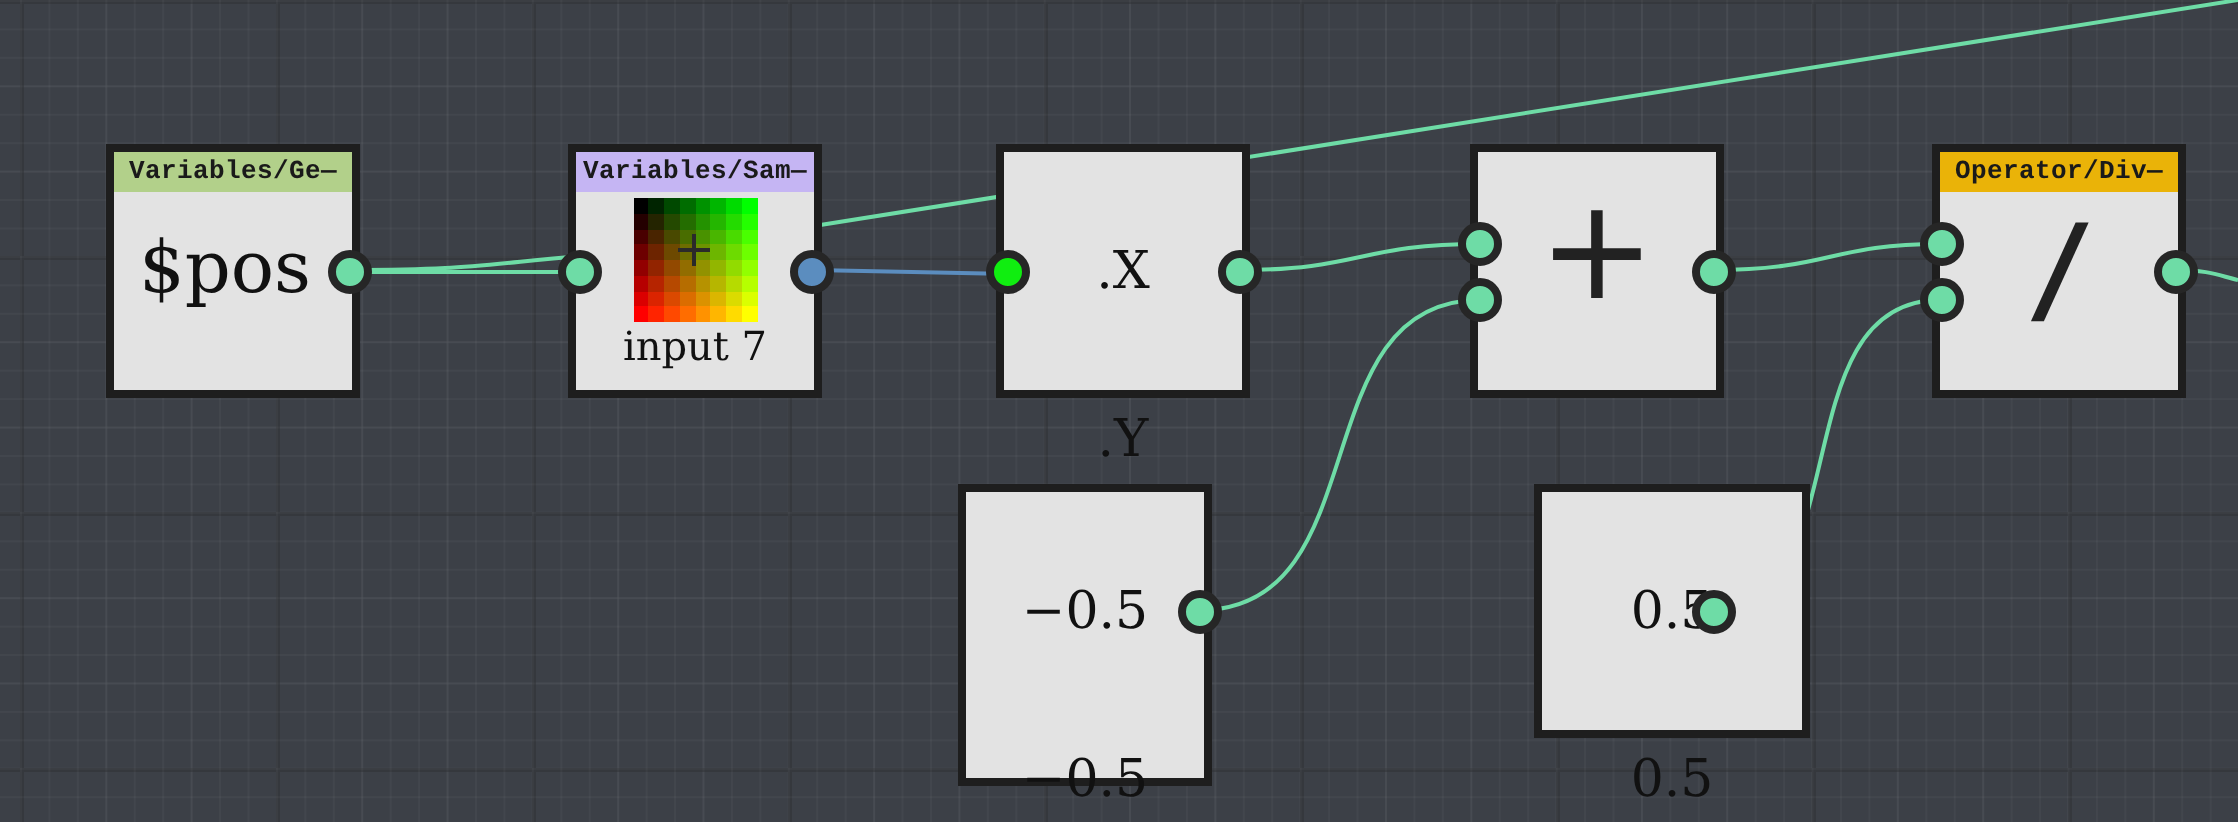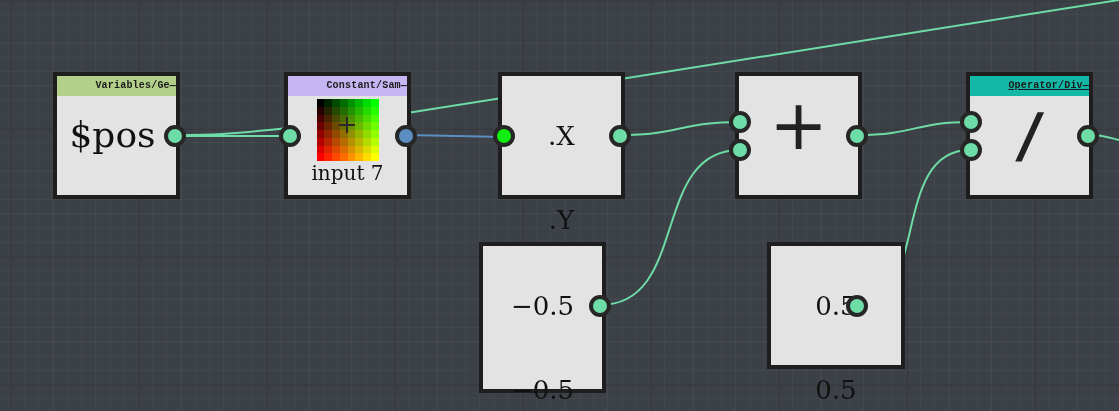--- a/index.html
+++ b/index.html
@@ -24,23 +24,23 @@
       background-position: 10px 0px;
       pointer-events: none;
     }
     svg.wires { position: absolute; left: 0; top: 0; width: 1119px; height: 411px; pointer-events: none; }
     .node {
       position: absolute; box-sizing: border-box;
       background: #1e1e1e; padding: 4px;
     }
     .node-inner { width: 100%; height: 100%; background: #e3e3e3; display: flex; flex-direction: column; }
     .node-header {
-      height: 20px; line-height: 20px; text-align: right;
+      height: 20px; line-height: 20px; text-align: center;
       font-family: "Liberation Mono", monospace; font-weight: bold;
-      font-size: 10px; color: #1a1a1a; letter-spacing: 0.2px;
+      font-size: 13px; color: #1a1a1a; letter-spacing: 0.2px;
       white-space: nowrap; overflow: hidden;
     }
     .node-body { flex: 1; position: relative; display: flex; align-items: center; justify-content: center; color: #111; }
     .port {
       position: absolute; width: 14px; height: 14px; border-radius: 50%;
       border: 4px solid #262626; box-sizing: content-box;
       background: #6edca6;
     }
     .port.blue { background: #5b8dbf; }
     .port.green { background: #10ee10; }
@@ -85,21 +85,21 @@
     <div class="node-header" style="background:#b2d08a;">Variables/Ge—</div>
     <div class="node-body">
       <span class="big-text" style="margin-top:-22px; margin-right:8px;">$pos</span>
     </div>
   </div>
 </div>
 <div class="port" style="left:164px; top:125px;"></div>
 
 <div class="node" style="left:284px; top:72px; width:127px; height:127px;">
   <div class="node-inner">
-    <div class="node-header" style="background:#c5b5f3;">Constant/Sam—</div>
+    <div class="node-header" style="background:#c5b5f3;">Variables/Sam—</div>
     <div class="node-body" style="flex-direction:column; justify-content:flex-start; padding-top:3px;">
       <div class="sampler-grid" id="sampler-grid">
         <div style="background: rgb(0, 0, 0);"></div>
           <div style="background: rgb(0, 36, 0);"></div>
           <div style="background: rgb(0, 73, 0);"></div>
           <div style="background: rgb(0, 109, 0);"></div>
           <div style="background: rgb(0, 146, 0);"></div>
           <div style="background: rgb(0, 182, 0);"></div>
           <div style="background: rgb(0, 219, 0);"></div>
           <div style="background: rgb(0, 255, 0);"></div>
@@ -189,21 +189,21 @@
       <span style="font-family:'DejaVu Sans',sans-serif; font-size:70px; line-height:1; margin-top:-22px; color:#222;">+</span>
     </div>
   </div>
 </div>
 <div class="port" style="left:729px; top:111px;"></div>
 <div class="port" style="left:729px; top:139px;"></div>
 <div class="port" style="left:846px; top:125px;"></div>
 
 <div class="node" style="left:966px; top:72px; width:127px; height:127px;">
   <div class="node-inner">
-    <div class="node-header" style="background:#14b8a6;text-decoration:underline;">Operator/Div—</div>
+    <div class="node-header" style="background:#eab308;">Operator/Div—</div>
     <div class="node-body">
       <span style="font-family:'DejaVu Sans',sans-serif; font-weight:bold; font-size:60px; line-height:1; margin-top:-22px; color:#222; transform:skewX(-8deg);">/</span>
     </div>
   </div>
 </div>
 <div class="port" style="left:960px; top:111px;"></div>
 <div class="port" style="left:960px; top:139px;"></div>
 <div class="port" style="left:1077px; top:125px;"></div>
 
 <div class="node" style="left:479px; top:242px; width:127px; height:151px;">

